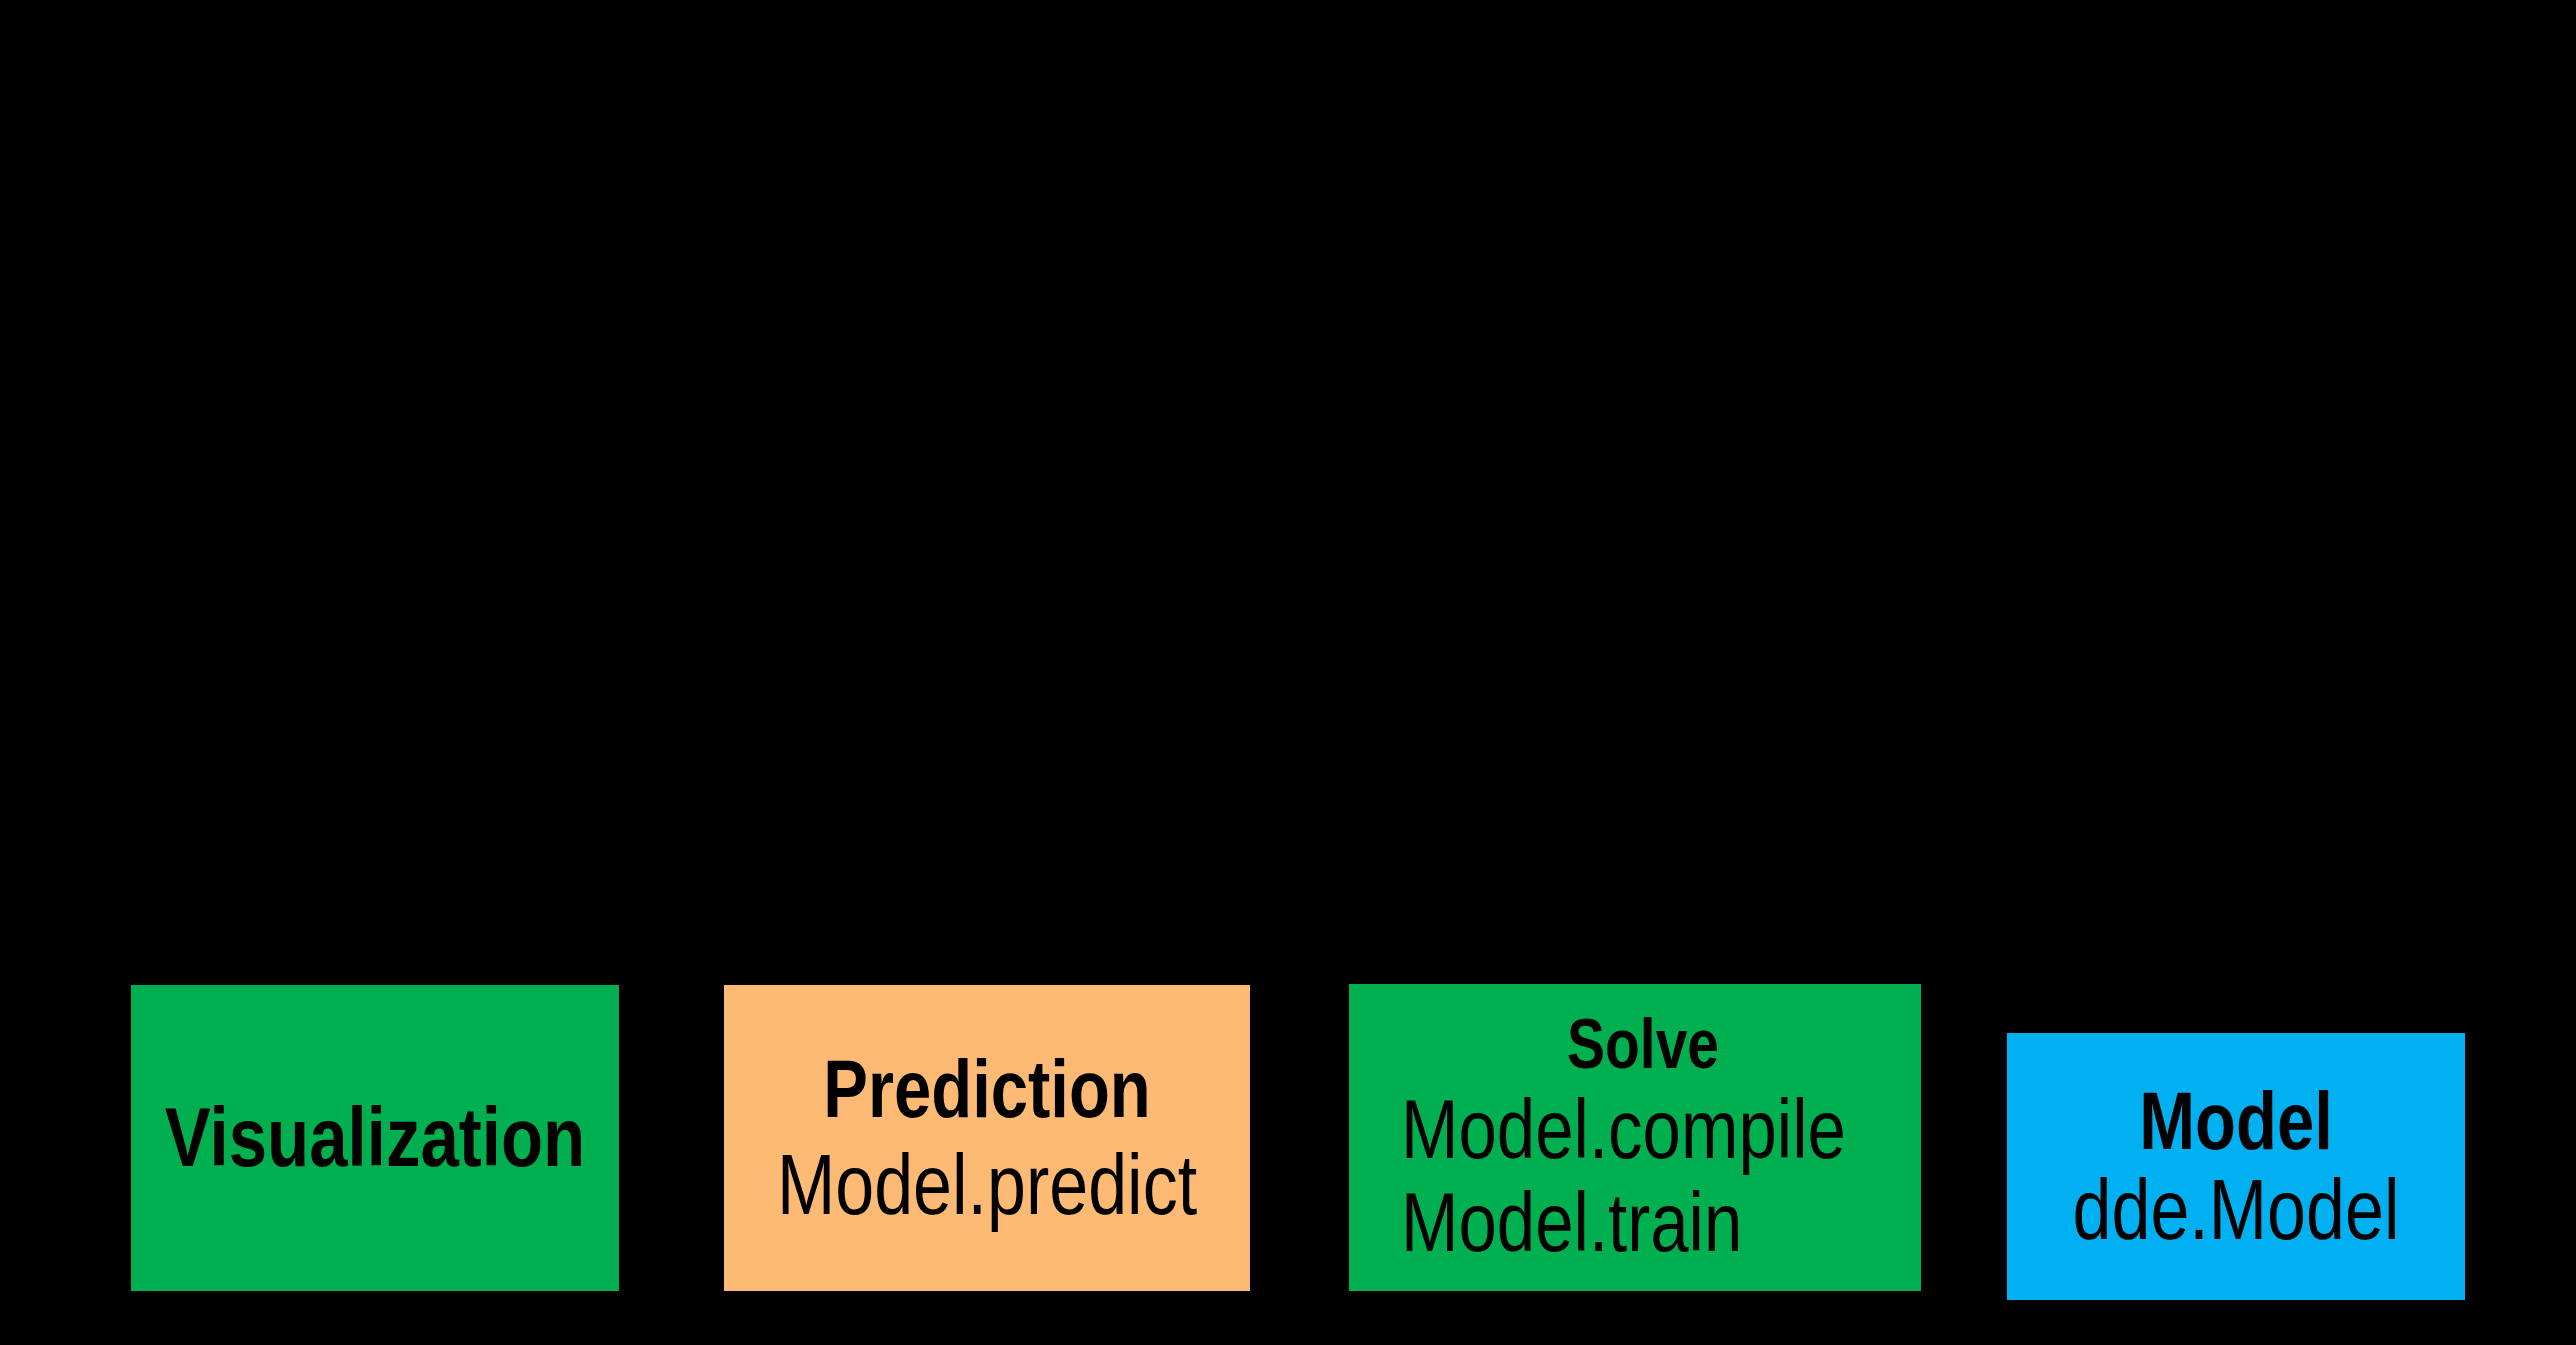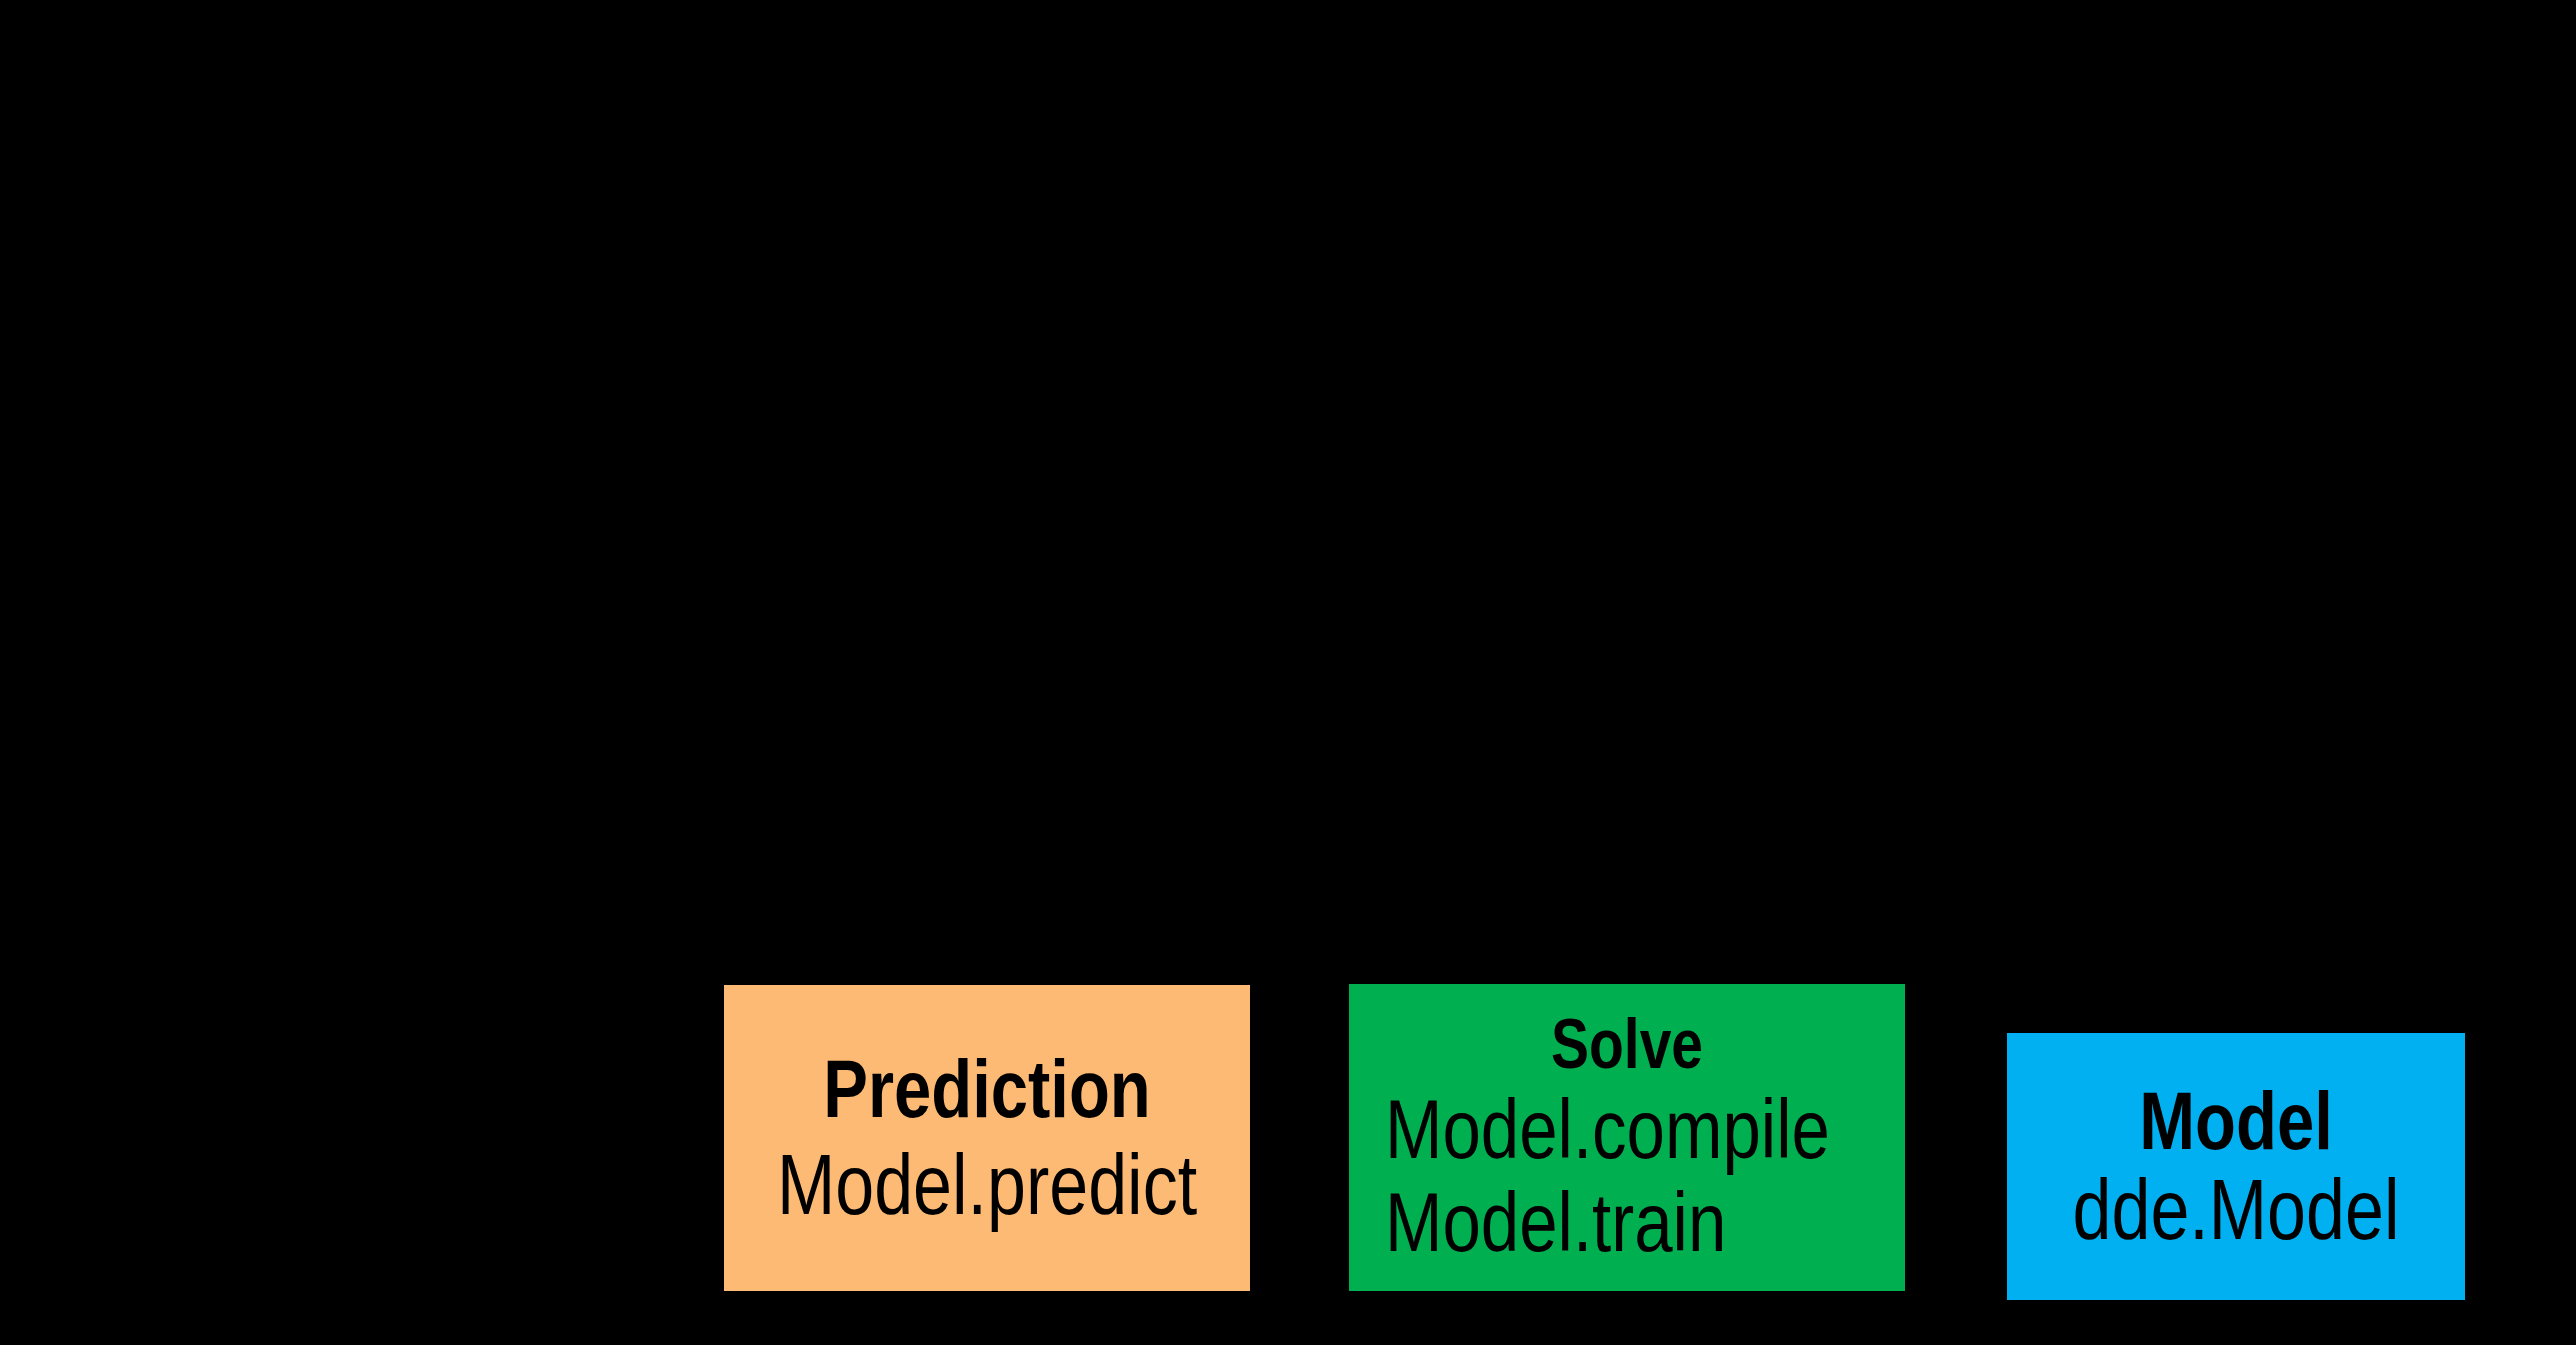--- a/index.html
+++ b/index.html
@@ -45,20 +45,21 @@
     width: 526px; height: 306px;
     row-gap: 7.5px;
   }
   #box-prediction .title { font-size: 67px; line-height: 1.3; }
   #box-prediction .code  { font-size: 70px; line-height: 1.3; }
   
   #box-solve {
     left: 1349px; top: 984px;
     width: 556px; height: 307px;
     align-items: stretch;
+    padding-left: 16px;
   }
   #box-solve .title {
     font-size: 57px; line-height: 1.35;
     align-self: center;
   }
   #box-solve .code {
     font-size: 69px; line-height: 1.35;
     align-self: flex-start;
     padding-left: 36px;
     transform-origin: left center;
@@ -70,20 +71,23 @@
     row-gap: 3.8px;
   }
   #box-model .title { font-size: 67px; line-height: 1.25; }
   #box-model .code  { font-size: 70px; line-height: 1.25; }
 </style>
 </head>
 <body>
 
 <div id="stage">
 
+  <div class="box" id="box-visualization" style="background-color: rgb(0, 176, 80);">
+    <span class="line title">Visualization</span>
+  </div>
 
   <div class="box" id="box-prediction" style="background-color: #fdba74;">
     <span class="line title">Prediction</span>
     <span class="line code">Model.predict</span>
   </div>
 
   <div class="box" id="box-solve" style="background-color: rgb(0, 176, 80);">
     <span class="line title">Solve</span>
     <span class="line code">Model.compile</span>
     <span class="line code">Model.train</span>

